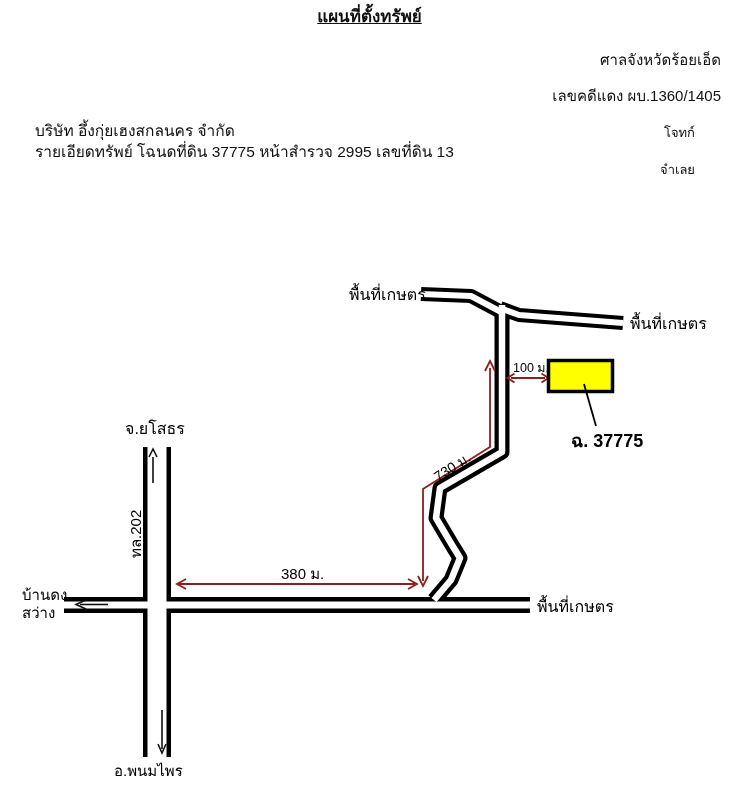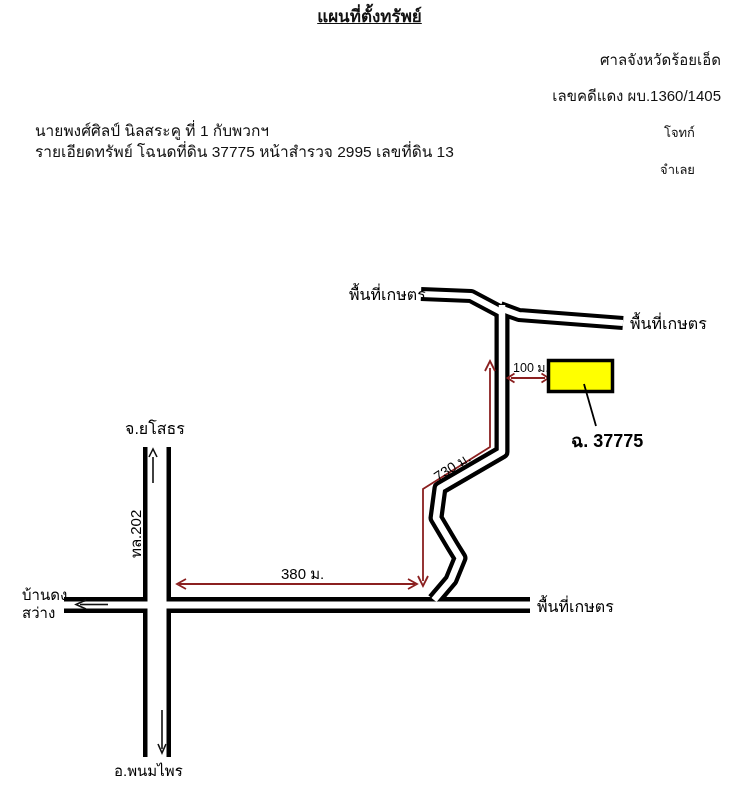--- a/index.html
+++ b/index.html
@@ -28,21 +28,21 @@
 </style>
 </head>
 <body>
 
 <div class="abs doc-title">แผนที่ตั้งทรัพย์</div>
 
 <div class="right-line court">ศาลจังหวัดร้อยเอ็ด</div>
 <div class="right-line case">เลขคดีแดง ผบ.1360/1405</div>
 
 <div class="party-block">
-  <div>นายพงศ์ศิลป์  นิลสระคู  ที่ 1 กับพวกฯ</div>
+  <div>บริษัท อึ้งกุ่ยเฮงสกลนคร จำกัด</div>
   <div>รายเอียดทรัพย์ โฉนดที่ดิน 37775 หน้าสำรวจ 2995 เลขที่ดิน 13</div>
 </div>
 
 <div class="role role-plaintiff">โจทก์</div>
 <div class="role role-defendant">จำเลย</div>
 
 <svg width="739" height="800" viewBox="0 0 739 800">
 
   <g fill="none" stroke="#000" stroke-linejoin="round" stroke-linecap="butt">
     <path d="M64,605 L530,605" stroke-width="16"></path>

